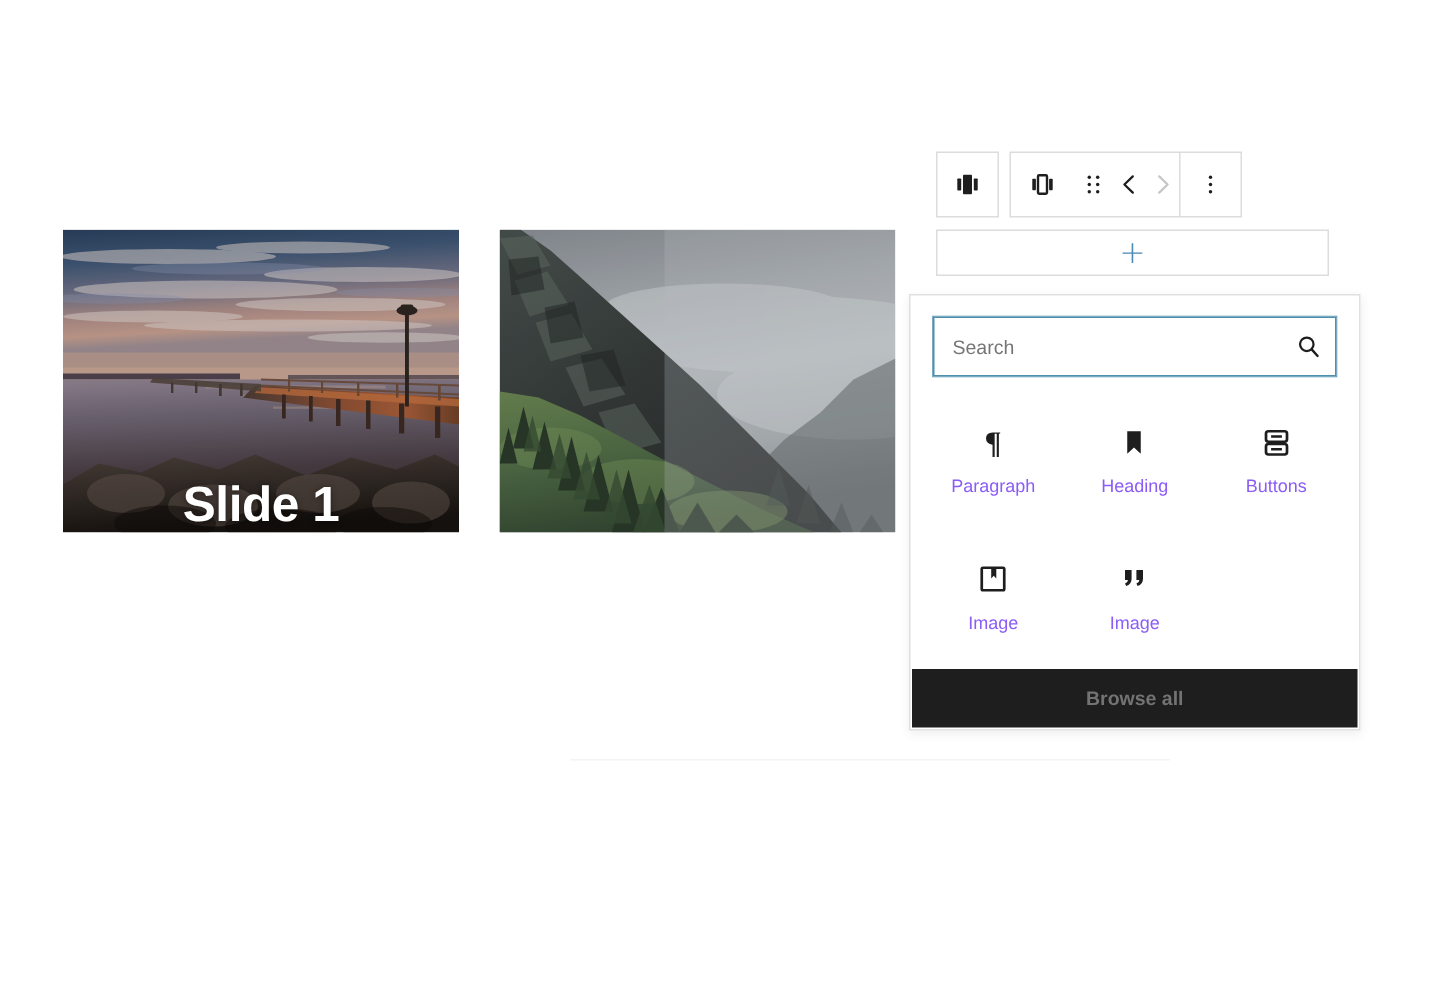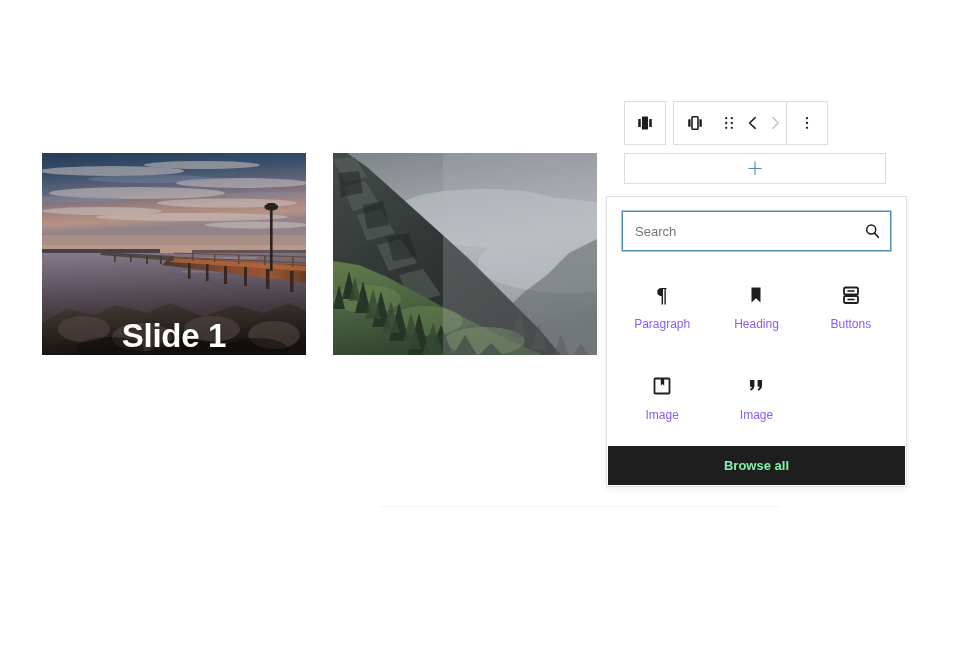--- a/index.html
+++ b/index.html
@@ -209,21 +209,21 @@
   .block-item-label {
     font-size: 12px;
     color: #8b5cf6;
     font-family: "Liberation Sans", sans-serif;
     line-height: 1;
   }
 
   #browse-all-button {
     height: 39px;
     background: #1e1e1e;
-    color: #86efac;
+    color: #737373;
     border: none;
     display: flex;
     align-items: center;
     justify-content: center;
     font-size: 13px;
     font-weight: bold;
     cursor: pointer;
     font-family: "Liberation Sans", sans-serif;
     margin: 0 1px 1px 1px;
   }

